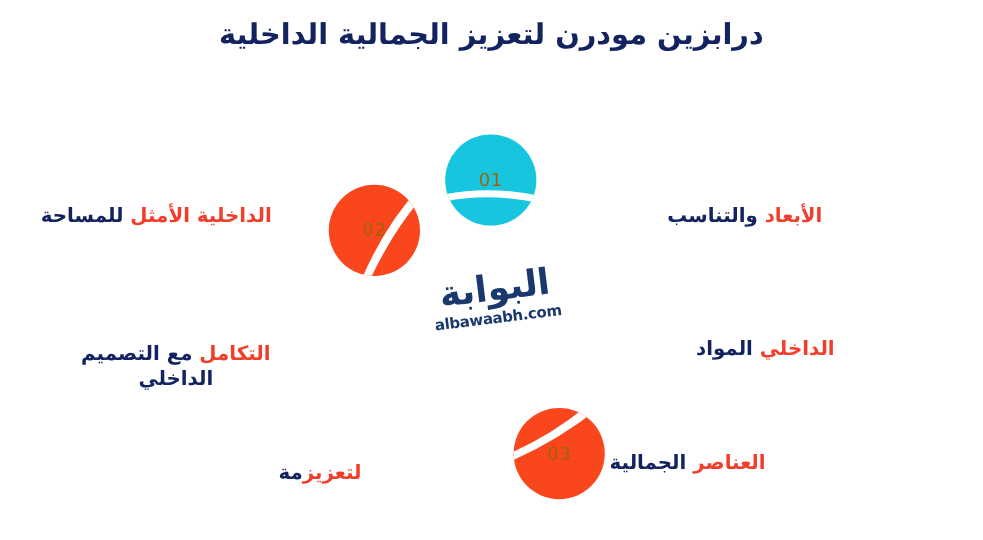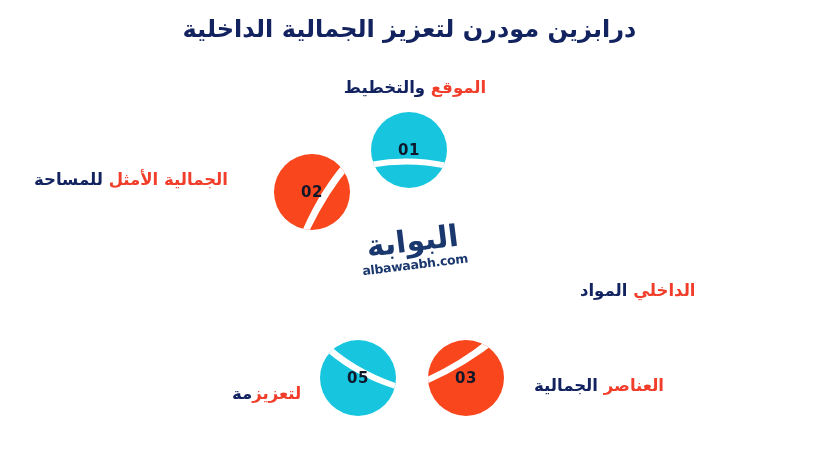--- a/index.html
+++ b/index.html
@@ -45,23 +45,23 @@
   }
   .node-num {
     position: absolute;
     left: 0;
     top: 0;
     width: 76px;
     height: 76px;
     display: flex;
     align-items: center;
     justify-content: center;
-    color: #0f172a;
+    color: #a16207;
     font-size: 15px;
-    font-weight: bold;
+    font-weight: normal;
     letter-spacing: 0.5px;
     direction: ltr;
     pointer-events: none;
   }
 
   
   .label {
     position: absolute;
     direction: rtl;
     font-size: 16.5px;
@@ -122,81 +122,71 @@
             <circle cx="38" cy="38" r="38"></circle>
           </clipPath>
       </defs>
       <circle cx="38" cy="38" r="38" fill="#17c6de"></circle>
       <g clip-path="url(#c01)">
         <path d="M -10 52 Q 38 40 90 54 L 90 60 Q 38 46 -10 58 Z" fill="#ffffff"></path>
       </g>
     </svg>
     <div class="node-num">01</div>
   </div>
-  <div class="label" style="left:330px; top:78px; width:170px; text-align:center;">
-    <span class="hl">الموقع</span>
-    <span>والتخطيط</span>
+
+  <div class="label" style="left:556px; top:170px;">
+    <span class="hl">الأبعاد</span>
+    <span>والتناسب</span>
   </div>
-
 
   <div class="label" style="left:580px; top:281px;">
     <span class="hl">الداخلي</span>
     <span>المواد</span>
   </div>
 
   <div class="node" style="left:428px; top:340px;">
     <svg viewBox="0 0 76 76">
       <defs>
         <clipPath id="c04">
             <circle cx="38" cy="38" r="38"></circle>
           </clipPath>
       </defs>
       <circle cx="38" cy="38" r="38" fill="#f9461c"></circle>
       <g clip-path="url(#c04)">
         <path d="M -8 40 Q 34 22 66 -6 L 71 0 Q 36 28 -6 46 Z" fill="#ffffff"></path>
       </g>
     </svg>
     <div class="node-num">03</div>
   </div>
-  <div class="label" style="left:508px; top:376px;margin-left:26px;">
+  <div class="label" style="left:508px; top:376px;">
     <span class="hl">العناصر</span>
     <span>الجمالية</span>
   </div>
 
-  <div class="node" style="left:320px; top:340px;">
-    <svg viewBox="0 0 76 76">
-      <defs>
-        <clipPath id="c05">
-            <circle cx="38" cy="38" r="38"></circle>
-          </clipPath>
-      </defs>
-      <circle cx="38" cy="38" r="38" fill="#17c6de"></circle>
-      <g clip-path="url(#c05)">
-        <path d="M 4 0 Q 32 28 78 44 L 78 50 Q 28 34 0 5 Z" fill="#ffffff"></path>
-      </g>
-    </svg>
-    <div class="node-num">05</div>
-  </div>
   <div class="label" style="left:232px; top:384px;">
     <span class="hl">لتعزيز</span><span>مة</span>
   </div>
 
+  <div class="label two-line" style="left:54px; top:285px; width:185px; text-align:center;">
+    <span class="hl">التكامل</span>
+    <span>مع التصميم الداخلي</span>
+  </div>
 
   <div class="node" style="left:274px; top:154px;">
     <svg viewBox="0 0 76 76">
       <defs>
         <clipPath id="c07">
             <circle cx="38" cy="38" r="38"></circle>
           </clipPath>
       </defs>
       <circle cx="38" cy="38" r="38" fill="#f9461c"></circle>
       <g clip-path="url(#c07)">
         <path d="M 76 2 Q 46 34 26 82 L 32 84 Q 54 36 82 6 Z" fill="#ffffff"></path>
       </g>
     </svg>
     <div class="node-num">02</div>
   </div>
   <div class="label" style="left:34px; top:170px;">
-    <span class="hl">الجمالية الأمثل</span>
+    <span class="hl">الداخلية الأمثل</span>
     <span>للمساحة</span>
   </div>
 
 </div>
 
 </body></html>

